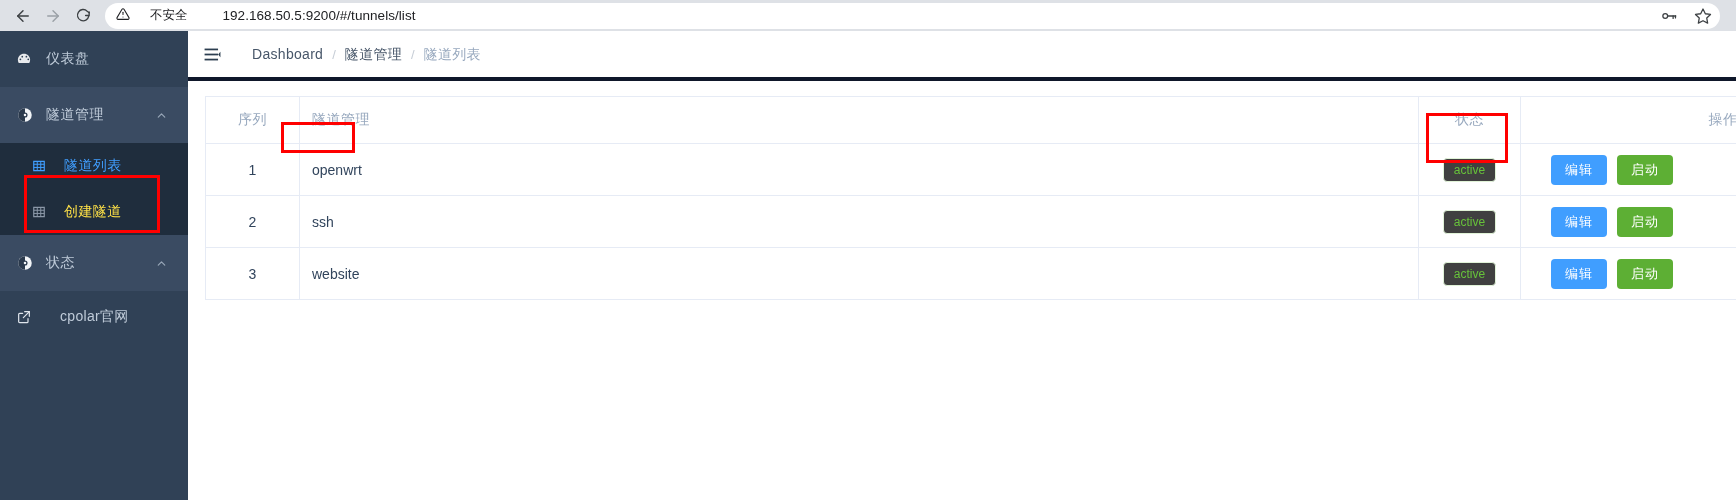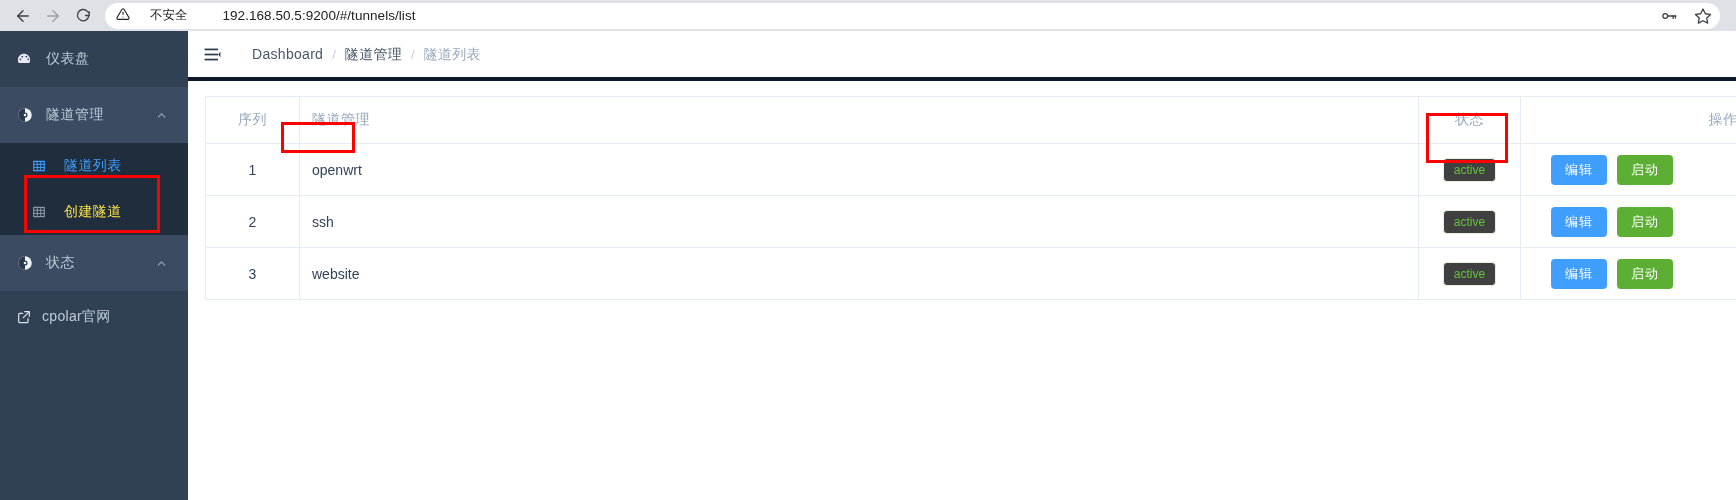--- a/index.html
+++ b/index.html
@@ -125,21 +125,21 @@
     height:52px;
     display:flex;
     align-items:center;
     padding:0 16px;
     color:#bfcbd9;
     font-size:14px;
     background:#304156;
     cursor:pointer;
   }
   .ext-item .ei { width:24px; flex:0 0 24px; display:flex; align-items:center; color:#dfe5ec; }
-  .ext-item .elabel { margin-left:2px; letter-spacing:0.3px; }
+  .ext-item .elabel { margin-left:20px; letter-spacing:0.3px; }
 
   
   #sidebar-annotation {
     position:absolute;
     left:24px; top:144px;
     width:136px; height:58px;
     border:3px solid #ff0000;
     pointer-events:none;
   }
 

